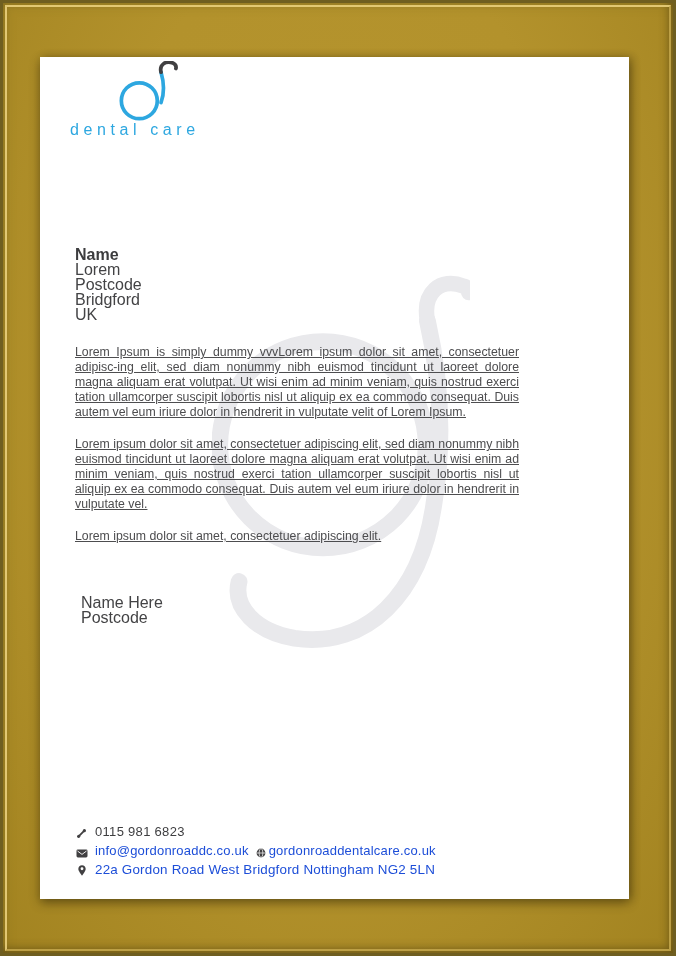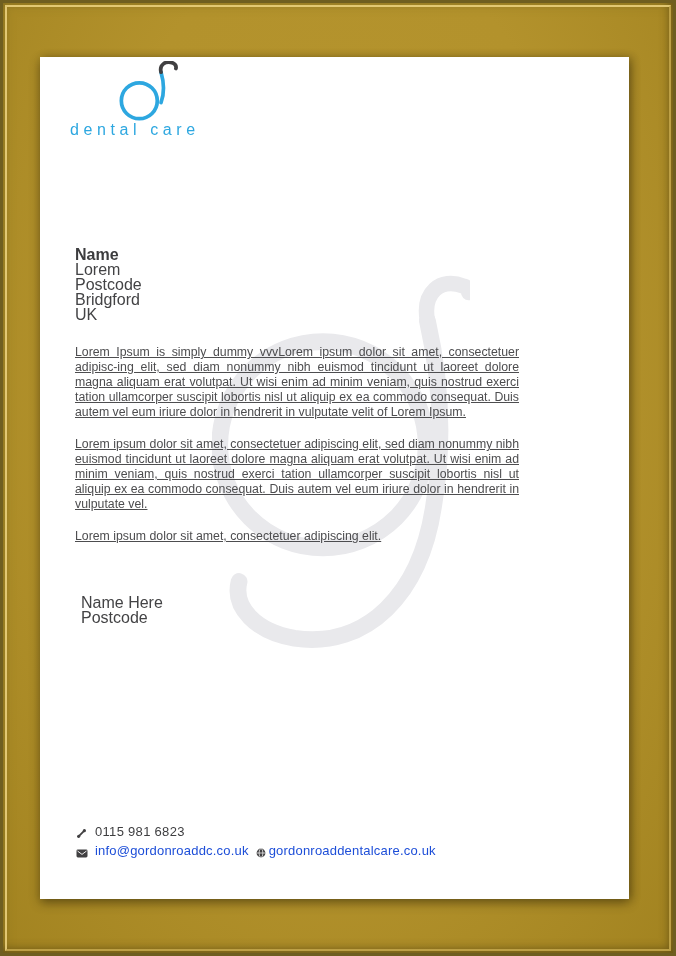--- a/index.html
+++ b/index.html
@@ -116,17 +116,26 @@
         <span class="globe-wrap">
           <svg width="10" height="10" viewBox="0 0 10 10" aria-hidden="true">
             <circle cx="5" cy="5" r="4.4" fill="#414042"></circle>
             <ellipse cx="5" cy="5" rx="1.9" ry="4.4" fill="none" stroke="#ffffff" stroke-width="0.7"></ellipse>
             <path d="M0.8 5 H9.2" stroke="#ffffff" stroke-width="0.7"></path>
           </svg>
         </span>
         <span class="blue">gordonroaddentalcare.co.uk</span>
       </div>
 
+      <div class="row">
+        <span class="ic">
+          <svg width="10" height="13" viewBox="0 0 12 14" aria-hidden="true">
+            <path d="M6 0.8 C3.4 0.8 1.6 2.7 1.6 5.1 C1.6 7.9 6 13 6 13 C6 13 10.4 7.9 10.4 5.1 C10.4 2.7 8.6 0.8 6 0.8 Z" fill="#414042"></path>
+            <circle cx="6" cy="4.9" r="1.7" fill="#ffffff"></circle>
+          </svg>
+        </span>
+        <span class="blue addr">22a Gordon Road West Bridgford Nottingham NG2 5LN</span>
+      </div>
 
     </div>
 
   </div>
 </div>
 
 </body></html>

